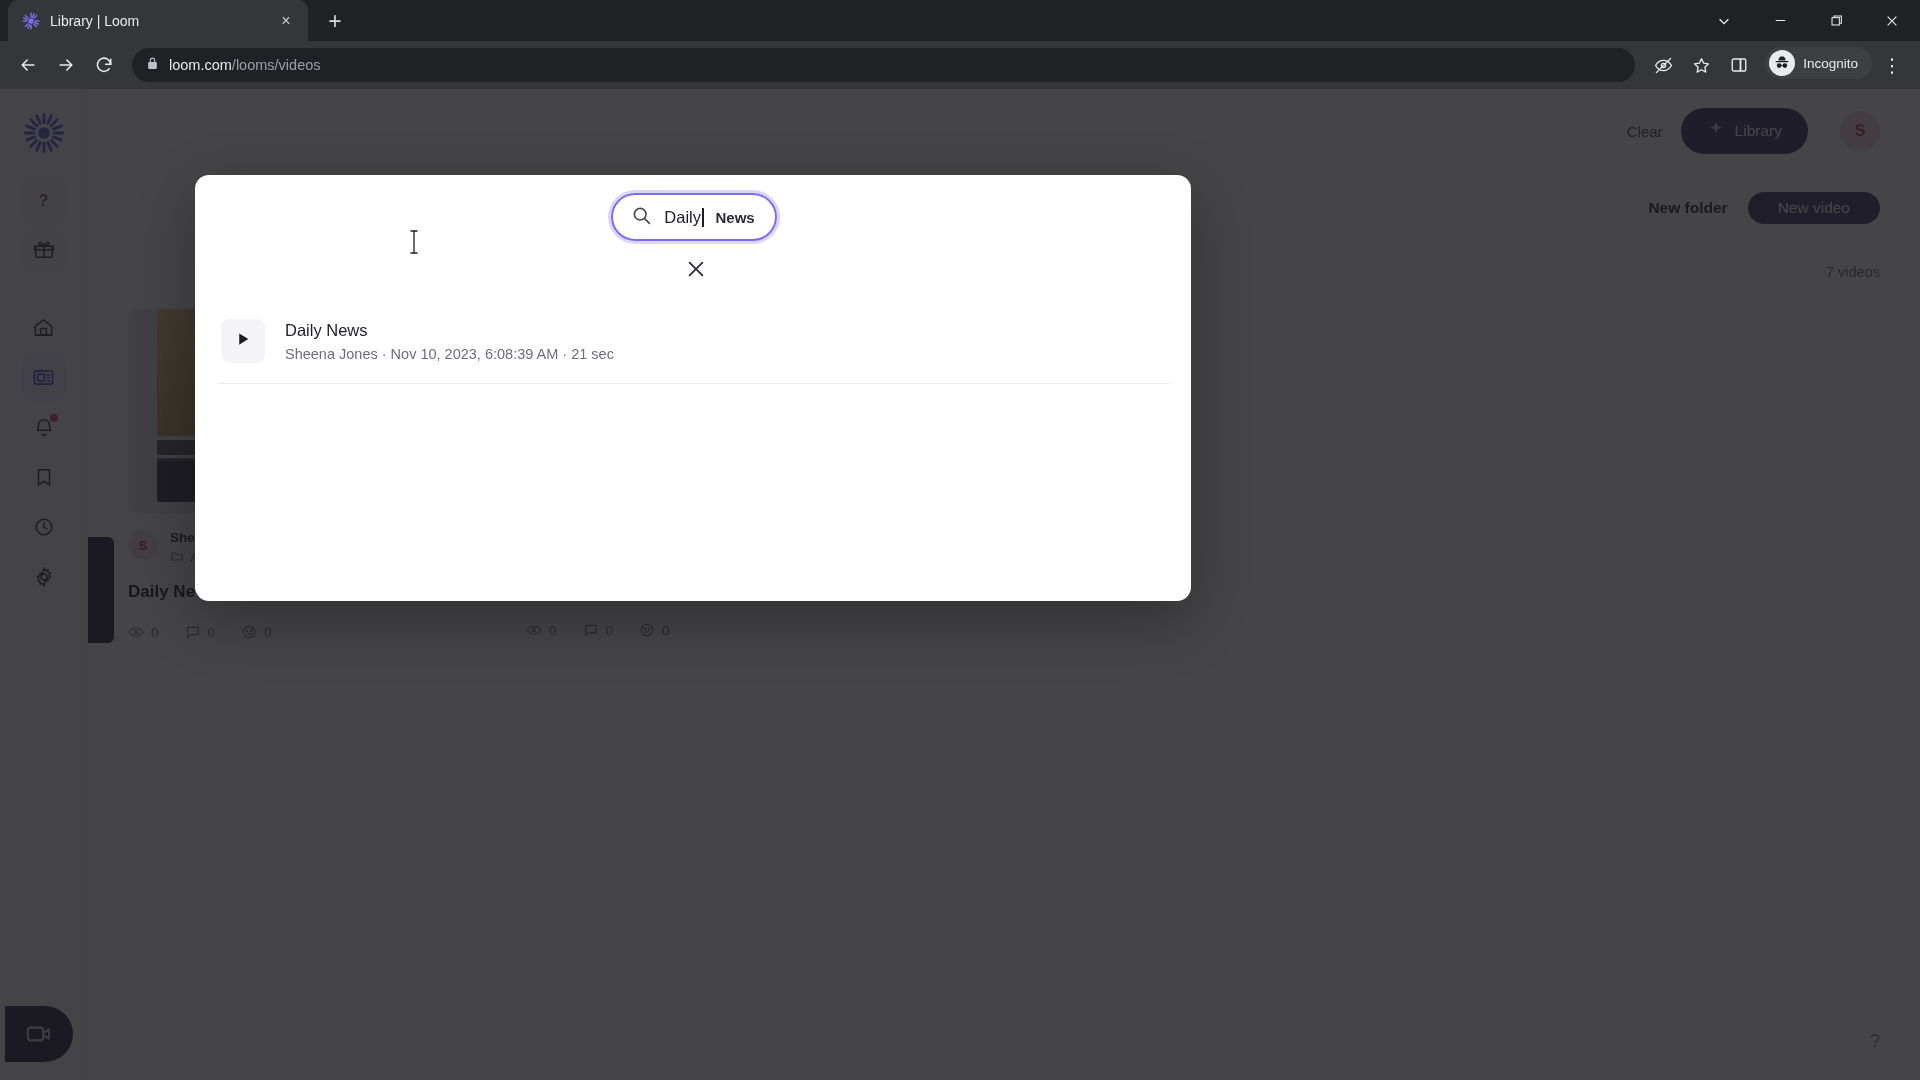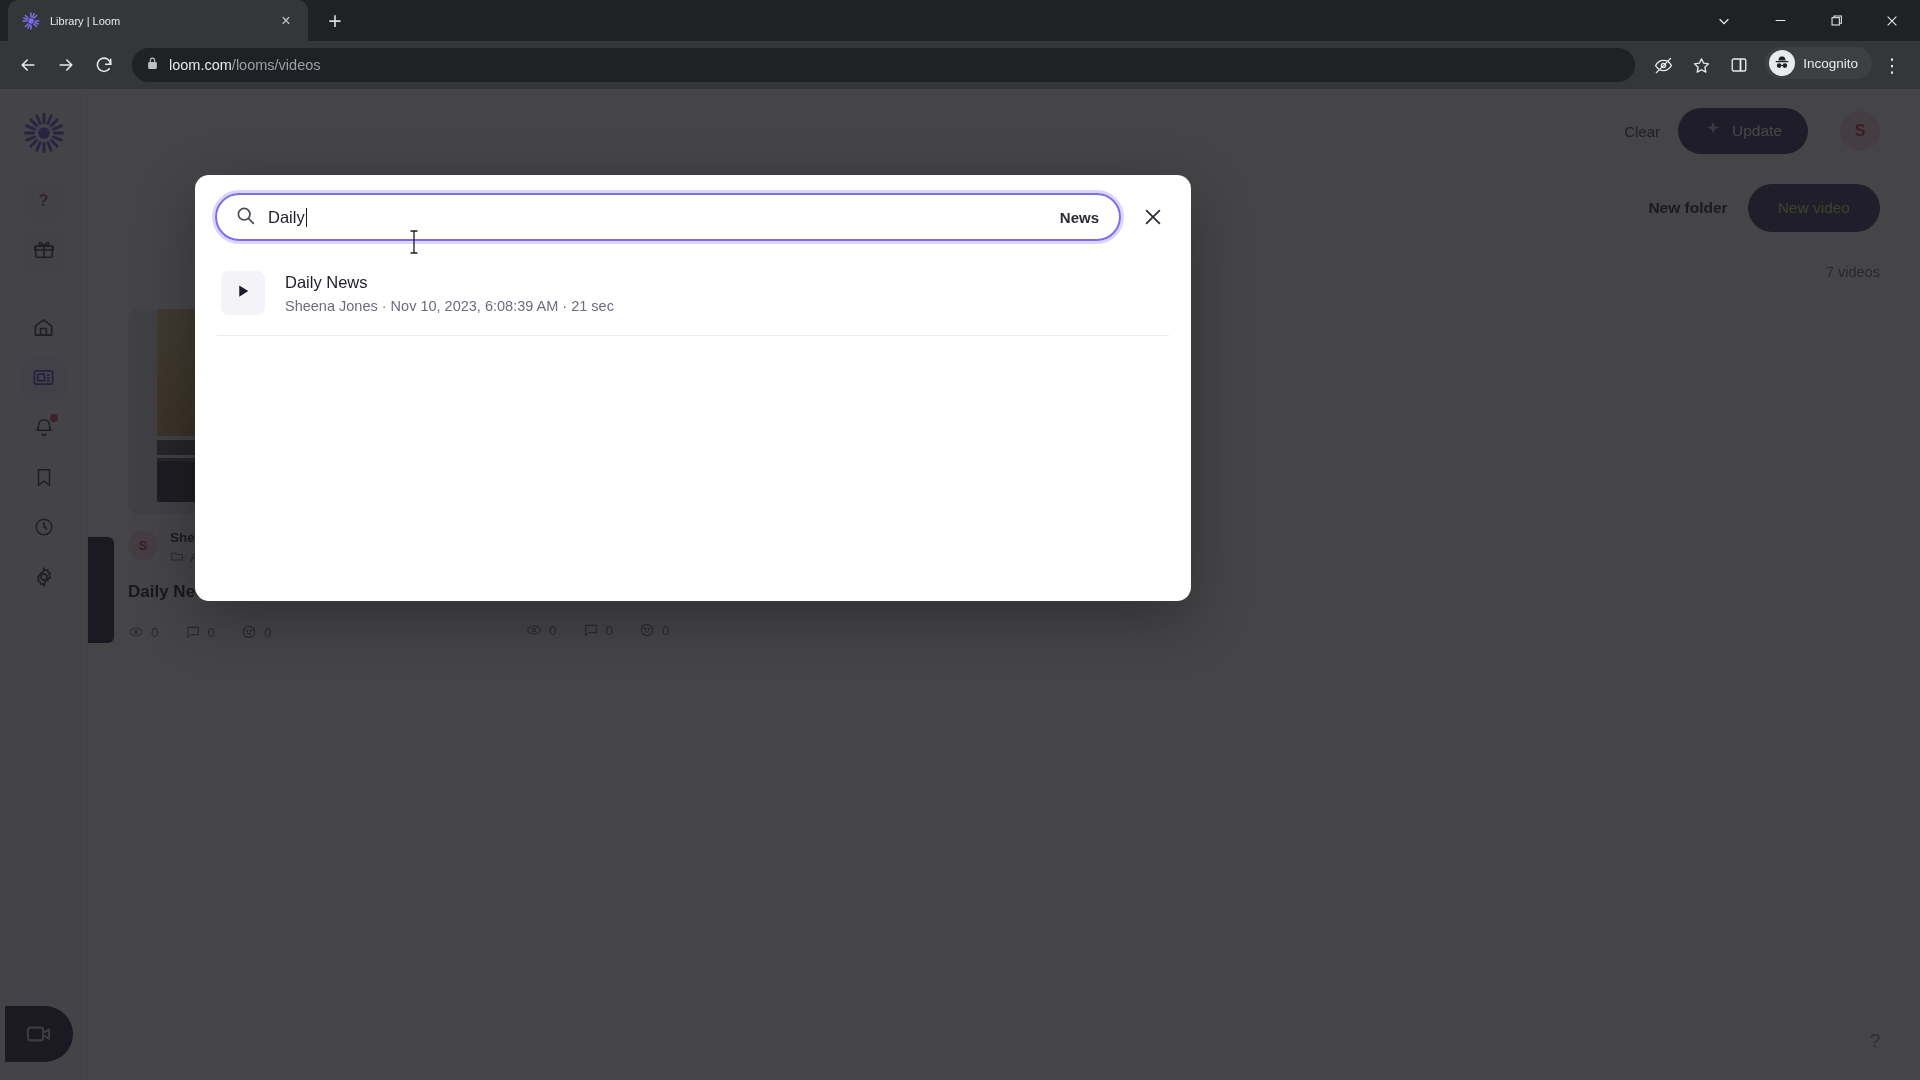--- a/index.html
+++ b/index.html
@@ -19,21 +19,21 @@
     display: flex; align-items: flex-end; padding-left: 8px; position: relative;
   }
   .tab {
     height: 41px; width: 300px;
     background: #35363a; border-radius: 10px 10px 0 0;
     display: flex; align-items: center; padding: 0 10px 0 14px; gap: 10px;
     position: relative;
   }
   .tab-favicon { width: 18px; height: 18px; flex: 0 0 18px; position: relative; }
   .tab-title {
-    flex: 1 1 auto; color: #e8eaed; font-size: 11px;
+    flex: 1 1 auto; color: #e8eaed; font-size: 14px;
     white-space: nowrap; overflow: hidden; text-overflow: ellipsis;
   }
   .tab-close {
     width: 24px; height: 24px; border-radius: 50%;
     display: flex; align-items: center; justify-content: center;
     color: #c9cbcf; font-size: 16px; line-height: 1; flex: 0 0 24px;
   }
   .newtab {
     width: 34px; height: 34px; margin: 0 0 3px 10px; border-radius: 50%;
     display: flex; align-items: center; justify-content: center;
@@ -125,21 +125,21 @@
     width: 40px; height: 40px; border-radius: 50%; background: #f7d9df; color: #c0384f;
     display: flex; align-items: center; justify-content: center;
     font-size: 16px; font-weight: 700; margin-left: 14px;
   }
 
   .actionrow {
     height: 70px; display: flex; align-items: center; justify-content: flex-end; gap: 20px;
   }
   .ghost-btn { font-size: 15.5px; color: #2b2935; font-weight: 600; }
   .primary-btn {
-    height: 48px; border-radius: 24px; background: #463f6b; color: #bef264;
+    height: 32px; border-radius: 24px; background: #463f6b; color: #ffffff;
     display: flex; align-items: center; padding: 0 30px; font-size: 15.5px;
   }
   .countrow {
     height: 58px; display: flex; align-items: center; justify-content: flex-end;
     font-size: 14.5px; color: #6b6878;
   }
 
   .grid {
     display: grid; grid-template-columns: repeat(2, 364px); gap: 34px;
     padding-top: 8px;
@@ -230,20 +230,21 @@
   
   .modal {
     position: absolute; left: 195px; top: 86px; width: 996px; height: 426px;
     background: #fff; border-radius: 14px; z-index: 60;
     box-shadow: 0 18px 60px rgba(0,0,0,.30);
     display: flex; flex-direction: column;
   }
   .modal-head {
     display: flex; align-items: center; gap: 8px;
     padding: 18px 18px 0 20px;
+    flex-direction: column;
   }
   .search-field {
     flex: 1 1 auto; height: 48px; border: 2px solid #7c6cf0; border-radius: 24px;
     box-shadow: 0 0 0 3px rgba(124,108,240,.28);
     display: flex; align-items: center; gap: 12px; padding: 0 20px 0 18px; min-width: 0;
   }
   .search-input-text {
     flex: 1 1 auto; font-size: 16.5px; color: #1e1c27;
     display: flex; align-items: center; min-width: 0;
   }
@@ -507,21 +508,21 @@
         <div class="folder-strip"></div>
 
         <div class="topbar">
           <span class="topbar-link">Clear</span>
           <div class="upgrade-btn">
             <span>
               <svg width="18" height="18" viewBox="0 0 24 24" fill="#cfccdb">
                   <path d="M12 2l2.2 6.2L20.5 10l-6.3 2L12 18l-2.2-6L3.5 10l6.3-1.8z"></path>
                 </svg>
             </span>
-            <span>Update</span>
+            <span>Library</span>
           </div>
           <div class="avatar-sm">S</div>
         </div>
 
         <div class="actionrow">
           <span class="ghost-btn">New folder</span>
           <div class="primary-btn">New video</div>
         </div>
 
         <div class="countrow">7 videos</div>

